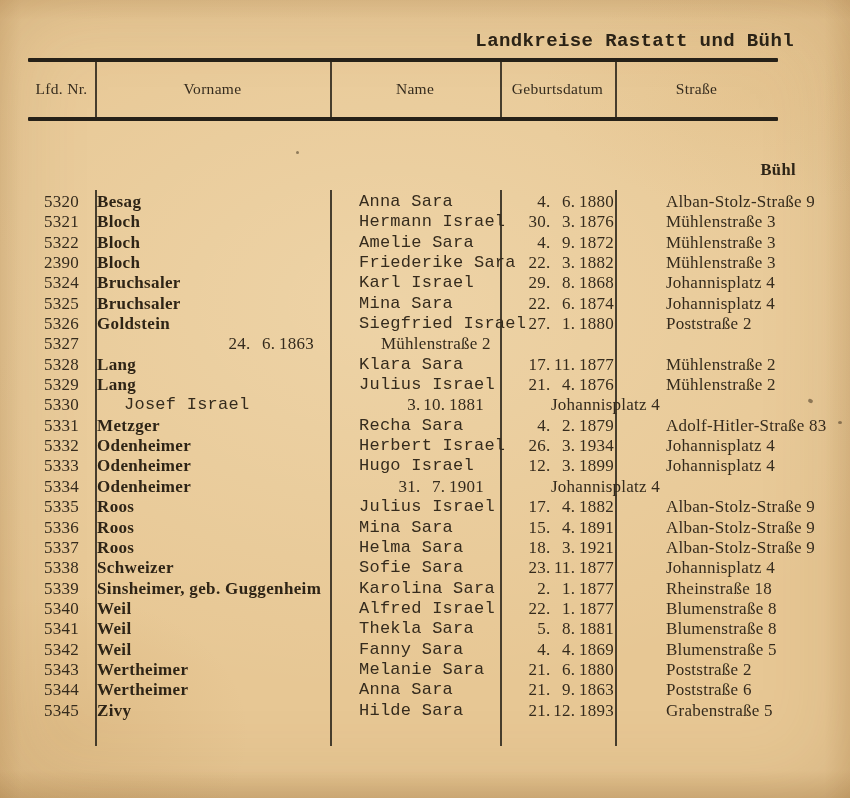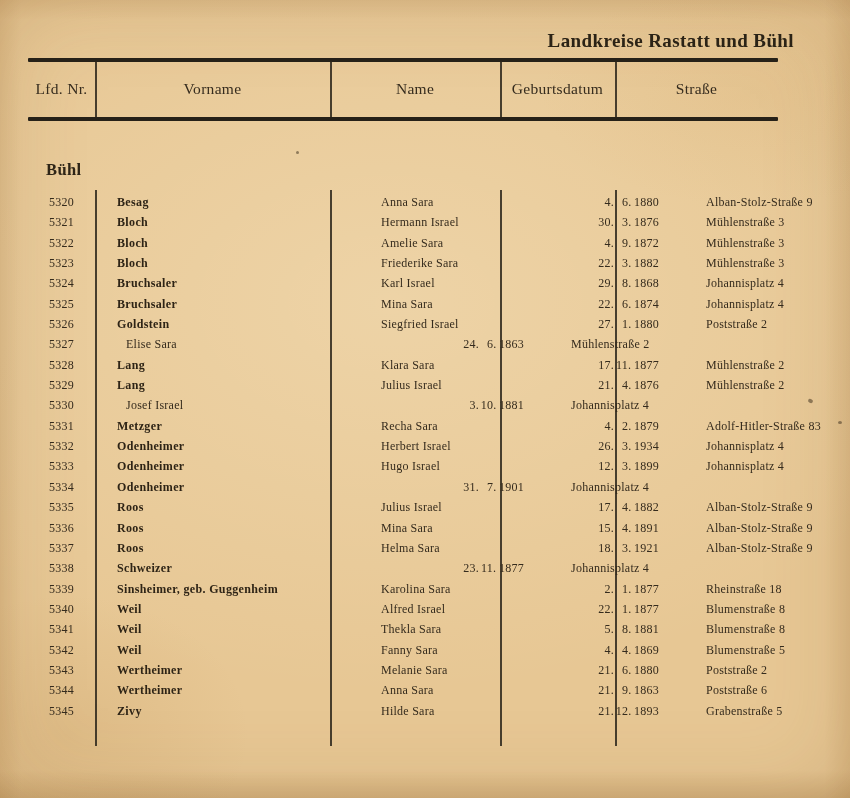--- a/index.html
+++ b/index.html
@@ -15,21 +15,21 @@
       radial-gradient(ellipse 260px 200px at 8% 92%, rgba(170,120,55,0.14), rgba(170,120,55,0) 70%),
       linear-gradient(to bottom, rgba(150,100,40,0.12) 0%, rgba(150,100,40,0) 2.5%, rgba(150,100,40,0) 96.5%, rgba(130,85,30,0.20) 100%),
       linear-gradient(to right, rgba(150,100,40,0.12) 0%, rgba(150,100,40,0) 2.5%, rgba(150,100,40,0) 97%, rgba(150,100,40,0.14) 100%),
       #e7c794;
     box-shadow: inset 0 0 90px rgba(120,80,30,0.18);
     color:#342b1e;
   }
   .title{
     position:absolute;top:30px;right:56px;
     font-size:19px;font-weight:bold;letter-spacing:0.4px;
-    color:#2b2316;white-space:nowrap;
+    color:#2b2316;white-space:nowrap;font-family:Liberation Mono, monospace;
   }
   .rule{
     position:absolute;left:28px;width:750px;height:3.5px;
     background:#262118;border-radius:1px;
   }
   .rule.top{top:58px;}
   .rule.header-bottom{top:117px;}
   .header-row{
     position:absolute;left:28px;top:61px;width:750px;height:56px;
     display:grid;grid-template-columns:67px 235px 170px 115px 163px;
@@ -42,41 +42,40 @@
     position:absolute;width:1.6px;background:rgba(42,36,26,0.85);
   }
   .vline.h{top:61px;height:56px;}
   .vline.b{top:190px;height:556px;}
   .vl-1{left:95px;}
   .vl-2{left:330px;}
   .vl-3{left:500px;}
   .vl-4{left:615px;}
   .section-heading{
     position:absolute;left:28px;top:160px;width:750px;
-    text-align:left;font-size:16.5px;font-weight:bold;letter-spacing:0.4px;
+    text-align:right;font-size:16.5px;font-weight:bold;letter-spacing:0.4px;
     color:#2e2517;transform:translateX(18px);
   }
   .tbody{
     position:absolute;left:28px;top:192px;width:750px;
   }
   .trow{
     display:grid;grid-template-columns:67px 235px 170px 115px 163px;
     height:20.35px;line-height:20.35px;
-    font-size:12px;letter-spacing:0.25px;color:#352b1d;
+    font-size:17px;letter-spacing:0.25px;color:#352b1d;
     white-space:nowrap;
-    gap:20px;
   }
   .c-nr{text-align:center;}
   .c-name{padding-left:2px;font-weight:bold;color:#2e2416;letter-spacing:0.35px;}
-  .c-vorname{padding-left:11px;}
+  .c-vorname{padding-left:29px;font-family:Liberation Mono, monospace;}
   .c-date{text-align:right;padding-right:16px;margin-left:28px;}
   .c-date .dd,.c-date .mm{display:inline-block;width:1.32em;text-align:right;}
   .c-date .mm{margin-left:0.14em;}
   .c-date .yy{margin-left:0.22em;}
-  .c-strasse{padding-left:11px;}
+  .c-strasse{padding-left:11px;margin-left:40px;}
   .speck{position:absolute;background:rgba(70,55,35,0.55);border-radius:50%;}
   .sp1{left:808px;top:399px;width:5px;height:4px;transform:rotate(25deg);}
   .sp2{left:296px;top:151px;width:3px;height:3px;}
   .sp3{left:838px;top:421px;width:4px;height:3px;}
 </style>
 </head>
 <body>
 
 <div class="page">
 
@@ -125,21 +124,21 @@
 
   <div class="trow">
     <div class="c-nr">5322</div>
     <div class="c-name">Bloch</div>
     <div class="c-vorname">Amelie Sara</div>
     <div class="c-date"><span class="dd">4.</span><span class="mm">9.</span><span class="yy">1872</span></div>
     <div class="c-strasse">Mühlenstraße 3</div>
   </div>
 
   <div class="trow">
-    <div class="c-nr">5323</div>
+    <div class="c-nr">2390</div>
     <div class="c-name">Bloch</div>
     <div class="c-vorname">Friederike Sara</div>
     <div class="c-date"><span class="dd">22.</span><span class="mm">3.</span><span class="yy">1882</span></div>
     <div class="c-strasse">Mühlenstraße 3</div>
   </div>
 
   <div class="trow">
     <div class="c-nr">5324</div>
     <div class="c-name">Bruchsaler</div>
     <div class="c-vorname">Karl Israel</div>
@@ -158,21 +157,20 @@
   <div class="trow">
     <div class="c-nr">5326</div>
     <div class="c-name">Goldstein</div>
     <div class="c-vorname">Siegfried Israel</div>
     <div class="c-date"><span class="dd">27.</span><span class="mm">1.</span><span class="yy">1880</span></div>
     <div class="c-strasse">Poststraße 2</div>
   </div>
 
   <div class="trow">
     <div class="c-nr">5327</div>
-    <div class="c-vorname">Elise Sara</div>
     <div class="c-date"><span class="dd">24.</span><span class="mm">6.</span><span class="yy">1863</span></div>
     <div class="c-strasse">Mühlenstraße 2</div>
   </div>
 
   <div class="trow">
     <div class="c-nr">5328</div>
     <div class="c-name">Lang</div>
     <div class="c-vorname">Klara Sara</div>
     <div class="c-date"><span class="dd">17.</span><span class="mm">11.</span><span class="yy">1877</span></div>
     <div class="c-strasse">Mühlenstraße 2</div>
@@ -244,20 +242,21 @@
     <div class="c-nr">5337</div>
     <div class="c-name">Roos</div>
     <div class="c-vorname">Helma Sara</div>
     <div class="c-date"><span class="dd">18.</span><span class="mm">3.</span><span class="yy">1921</span></div>
     <div class="c-strasse">Alban-Stolz-Straße 9</div>
   </div>
 
   <div class="trow">
     <div class="c-nr">5338</div>
     <div class="c-name">Schweizer</div>
+    <div class="c-vorname">Sofie Sara</div>
     <div class="c-date"><span class="dd">23.</span><span class="mm">11.</span><span class="yy">1877</span></div>
     <div class="c-strasse">Johannisplatz 4</div>
   </div>
 
   <div class="trow">
     <div class="c-nr">5339</div>
     <div class="c-name">Sinsheimer, geb. Guggenheim</div>
     <div class="c-vorname">Karolina Sara</div>
     <div class="c-date"><span class="dd">2.</span><span class="mm">1.</span><span class="yy">1877</span></div>
     <div class="c-strasse">Rheinstraße 18</div>

